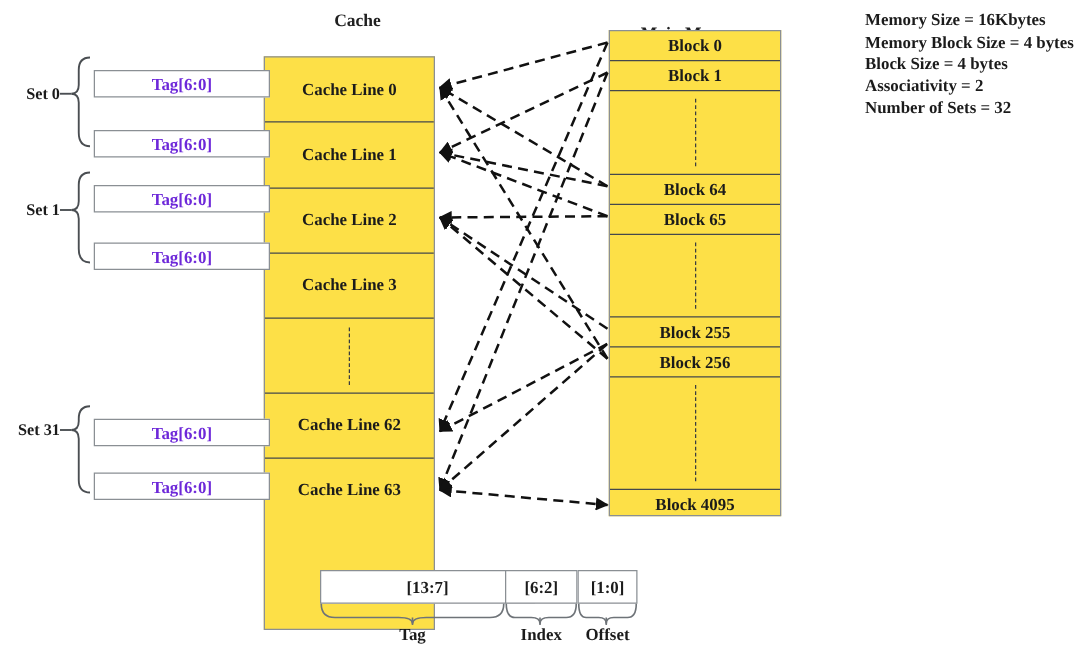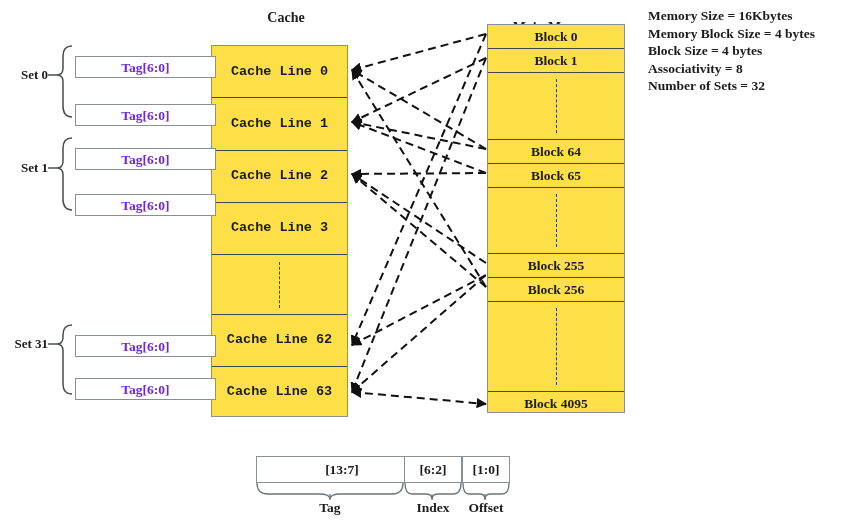--- a/index.html
+++ b/index.html
@@ -81,21 +81,21 @@
 
   
   .spec-list {
     position: absolute;
     font-size: 13.5px;
     font-weight: 700;
     color: #1b1b1b;
     line-height: 17.6px;
     white-space: nowrap;
   }
-  .spec-list div { white-space: nowrap; }
+  .spec-list div { white-space: nowrap; margin-left: 44px; }
 
   
   .addr-field {
     position: absolute;
     border: 1.3px solid #8a8f94;
     box-sizing: border-box;
     background: #ffffff;
     text-align: center;
     font-size: 13.5px;
     font-weight: 700;
@@ -120,21 +120,21 @@
   }
 </style>
 </head>
 <body>
 
 <div id="stage">
 
   <div class="title abs" style="left:218px; top:10px; width:136px;">Cache</div>
   <div class="title abs" style="left:487px; top:20px; width:138px;font-family:Liberation Serif, serif;">Main Memory</div>
 
-  <div class="outer-box abs" style="left:211px; top:45px; width:137px; height:372px;font-family:Liberation Mono, monospace;">
+  <div class="outer-box abs" style="left:211px; top:45px; width:137px; height:459px;">
     <div class="row-line" style="top:51px;"></div>
     <div class="row-line" style="top:104px;"></div>
     <div class="row-line" style="top:156px;"></div>
     <div class="row-line" style="top:208px;"></div>
     <div class="row-line" style="top:268px;"></div>
     <div class="row-line" style="top:320px;"></div>
 
     <div class="cell-label" style="top:18px;">Cache Line 0</div>
     <div class="cell-label" style="top:70px;">Cache Line 1</div>
     <div class="cell-label" style="top:122px;">Cache Line 2</div>
@@ -177,21 +177,21 @@
 
     <div class="abs" style="left:68px; top:54px; width:0; height:54px; border-left:1.6px dashed #3a3d40;"></div>
     <div class="abs" style="left:68px; top:169px; width:0; height:53px; border-left:1.6px dashed #3a3d40;"></div>
     <div class="abs" style="left:68px; top:283px; width:0; height:77px; border-left:1.6px dashed #3a3d40;"></div>
   </div>
 
   <div class="spec-list" style="left:648px; top:7px;">
     <div>Memory Size = 16Kbytes</div>
     <div>Memory Block Size = 4 bytes</div>
     <div>Block Size = 4 bytes</div>
-    <div>Associativity = 8</div>
+    <div>Associativity = 2</div>
     <div>Number of Sets = 32</div>
   </div>
 
   <div class="addr-field" style="left:256px; top:456px; width:172px; height:27px;">[13:7]</div>
   <div class="addr-field" style="left:404px; top:456px; width:58px; height:27px;">[6:2]</div>
   <div class="addr-field" style="left:462px; top:456px; width:48px; height:27px;">[1:0]</div>
 
   <div class="addr-name" style="left:290px; top:500px; width:80px;">Tag</div>
   <div class="addr-name" style="left:403px; top:500px; width:60px;">Index</div>
   <div class="addr-name" style="left:459px; top:500px; width:54px;">Offset</div>

